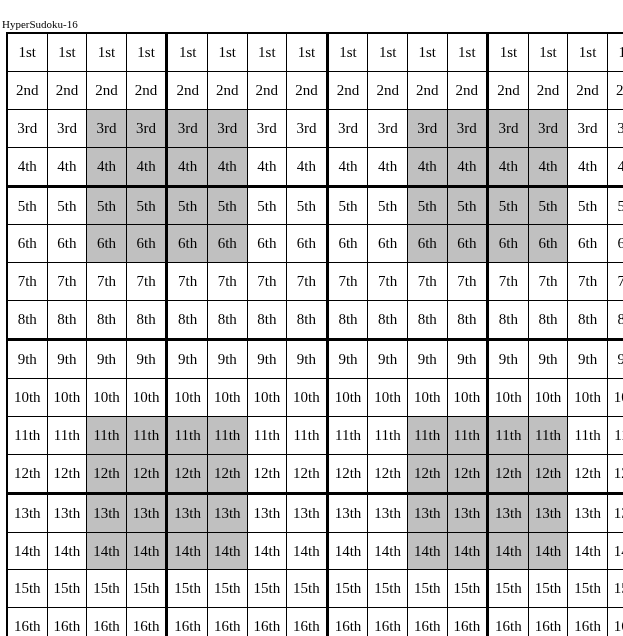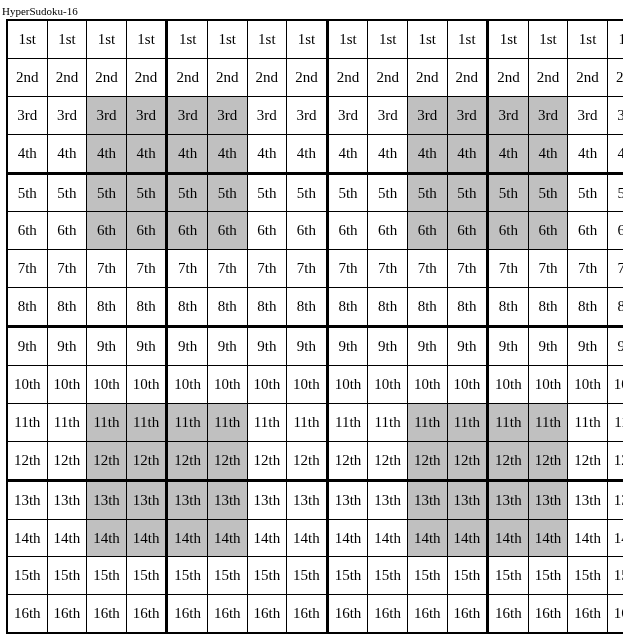--- a/index.html
+++ b/index.html
@@ -11,21 +11,21 @@
     width: 623px;
     height: 636px;
     font-family: "Liberation Serif", serif;
     overflow: hidden;
   }
   #title {
     font-family: "Liberation Serif", serif;
     font-size: 11px;
     line-height: 13px;
     color: #000;
-    padding: 5px 0 1px 2px;
+    padding: 18px 0 1px 2px;
     height: 13px;
   }
   #grid-wrap {
     padding: 0 6px;
   }
   table.sudoku {
     border-collapse: collapse;
     table-layout: fixed;
     width: 618px;
     border: 2px solid #000;

